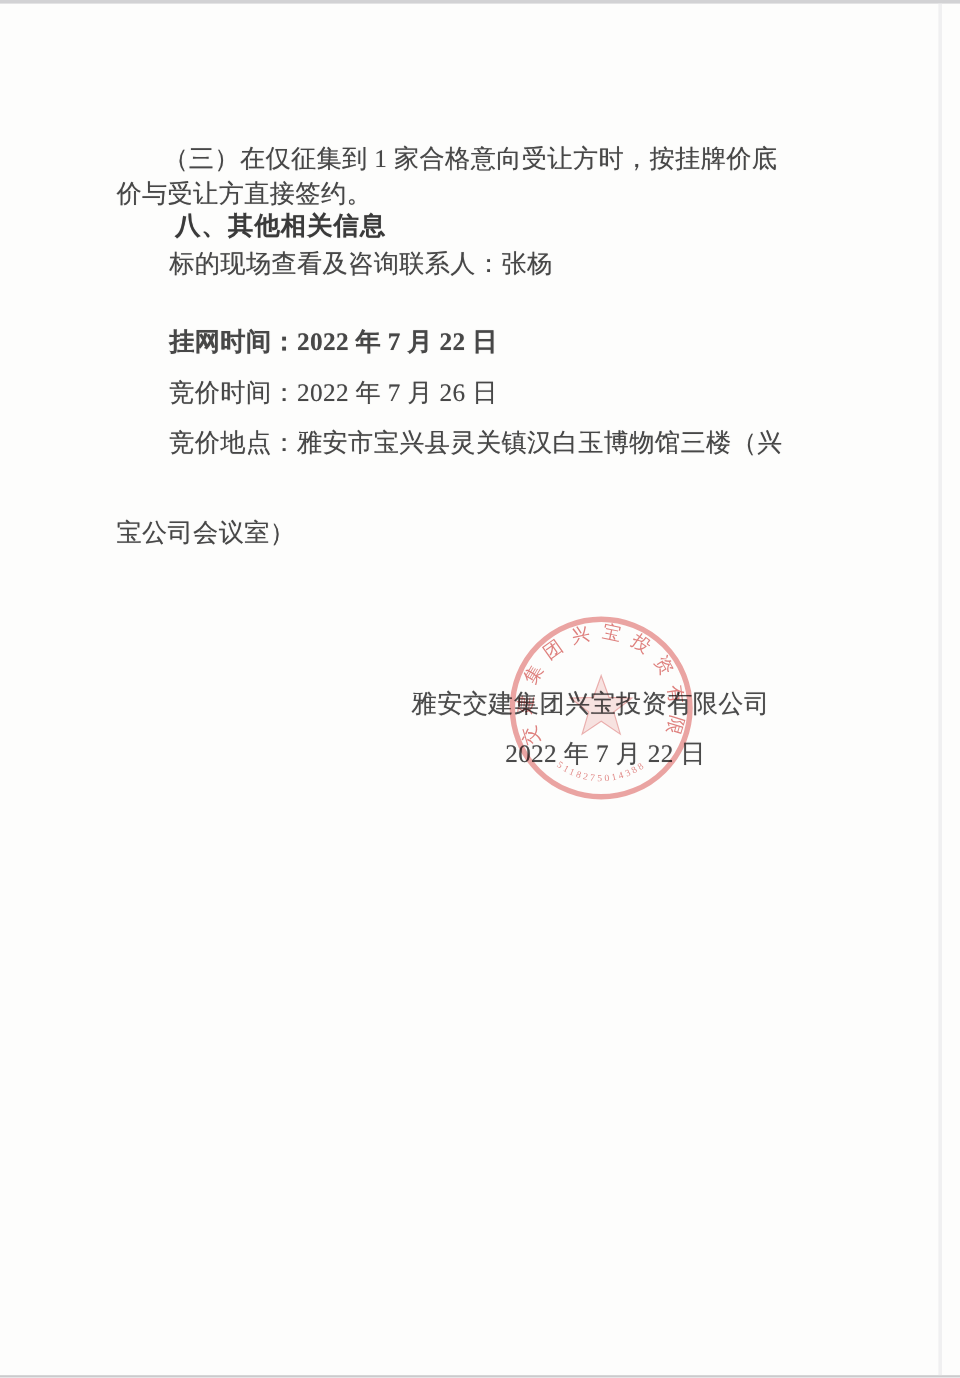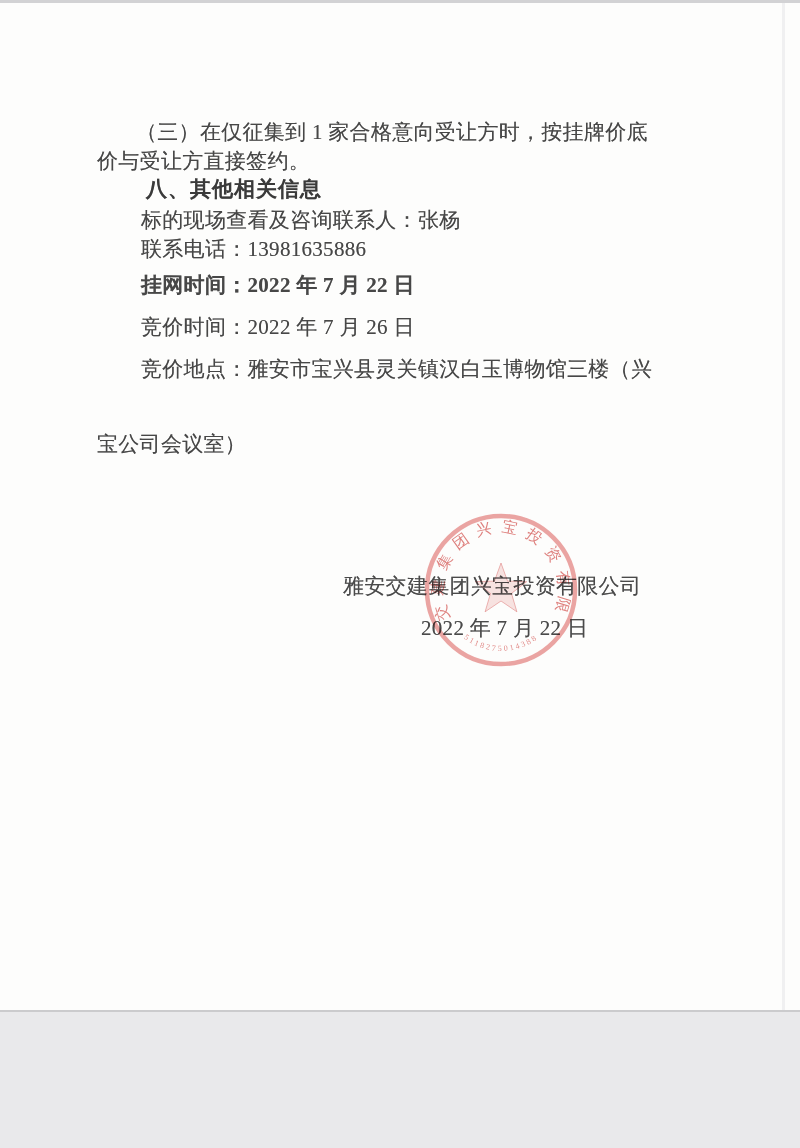--- a/index.html
+++ b/index.html
@@ -3,21 +3,21 @@
 <meta charset="utf-8">
 <style>
   html, body {
     margin: 0;
     padding: 0;
     background: #e9e9eb;
   }
   .page {
     position: relative;
     width: 800px;
-    height: 1012px;
+    height: 1148px;
     margin: 0 auto;
     background: #fdfdfc;
     box-sizing: border-box;
     border-top: 3px solid #d2d2d4;
     border-bottom: 2px solid #cbcbcd;
     overflow: hidden;
     font-family: "Liberation Serif", "DejaVu Serif", serif;
     color: #474747;
   }
   .edge-right {
@@ -70,21 +70,20 @@
 <div class="page">
 
   <div class="edge-right"></div>
 
   <div class="line" style="left:136px; top:117px;">（三）在仅征集到 1 家合格意向受让方时，按挂牌价底</div>
   <div class="line heading" style="left:146px; top:174px;">八、其他相关信息</div>
 
   <div class="line" style="left:97px; top:146px;">价与受让方直接签约。</div>
 
   <div class="line" style="left:141px; top:205px;">标的现场查看及咨询联系人：张杨</div>
-  <div class="line" style="left:141px; top:234px;">联系电话：13981635886</div>
   <div class="line" style="left:141px; top:270px;font-weight:bold;">挂网时间：2022 年 7 月 22 日</div>
   <div class="line" style="left:141px; top:312px;text-align:right;">竞价时间：2022 年 7 月 26 日</div>
   <div class="line" style="left:141px; top:354px;">竞价地点：雅安市宝兴县灵关镇汉白玉博物馆三楼（兴</div>
   <div class="line" style="left:97px; top:397px;margin-top:32px;">宝公司会议室）</div>
 
   <div class="sig" style="left:343px; top:569px;">雅安交建集团兴宝投资有限公司</div>
   <div class="sig" style="left:421px; top:611px;">2022 年 7 月 22 日</div>
 
   <svg class="seal" viewBox="0 0 162 162">
     <defs>

